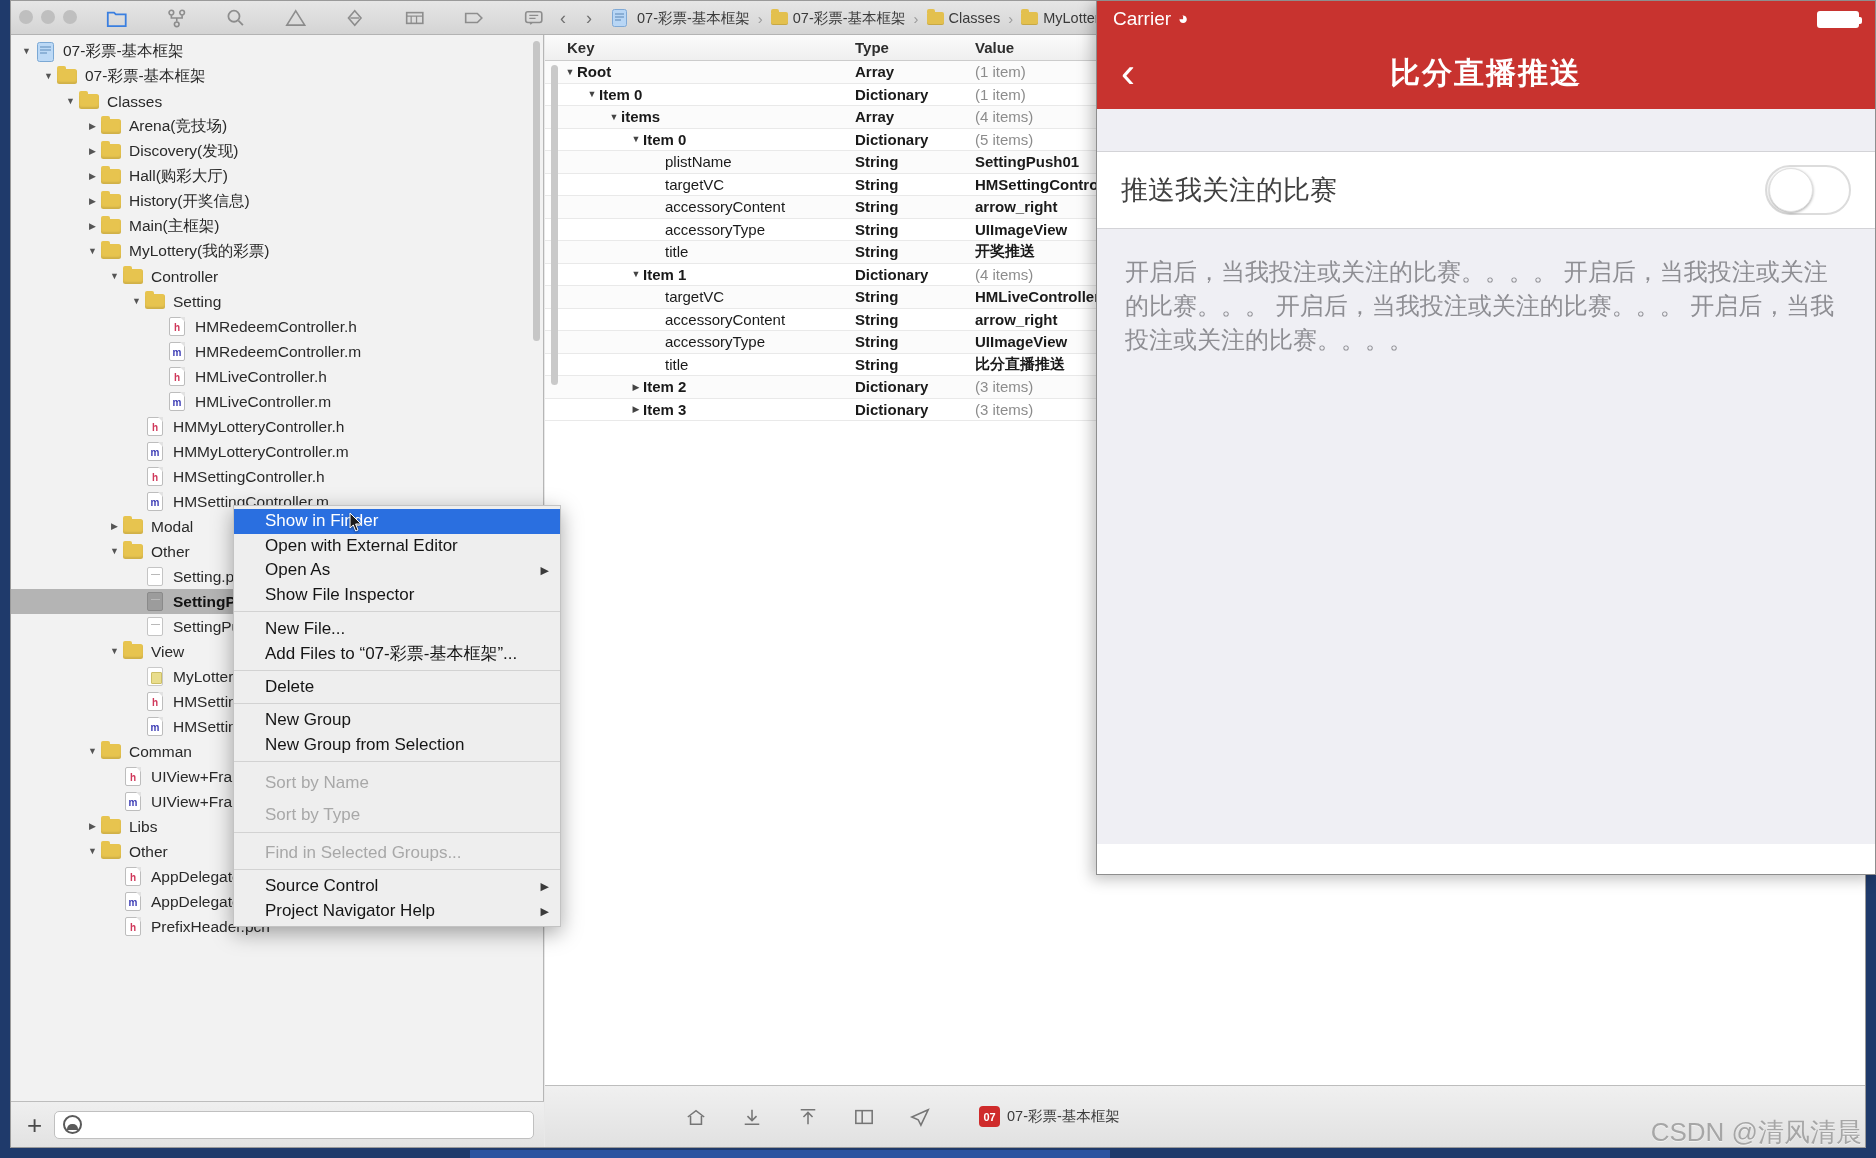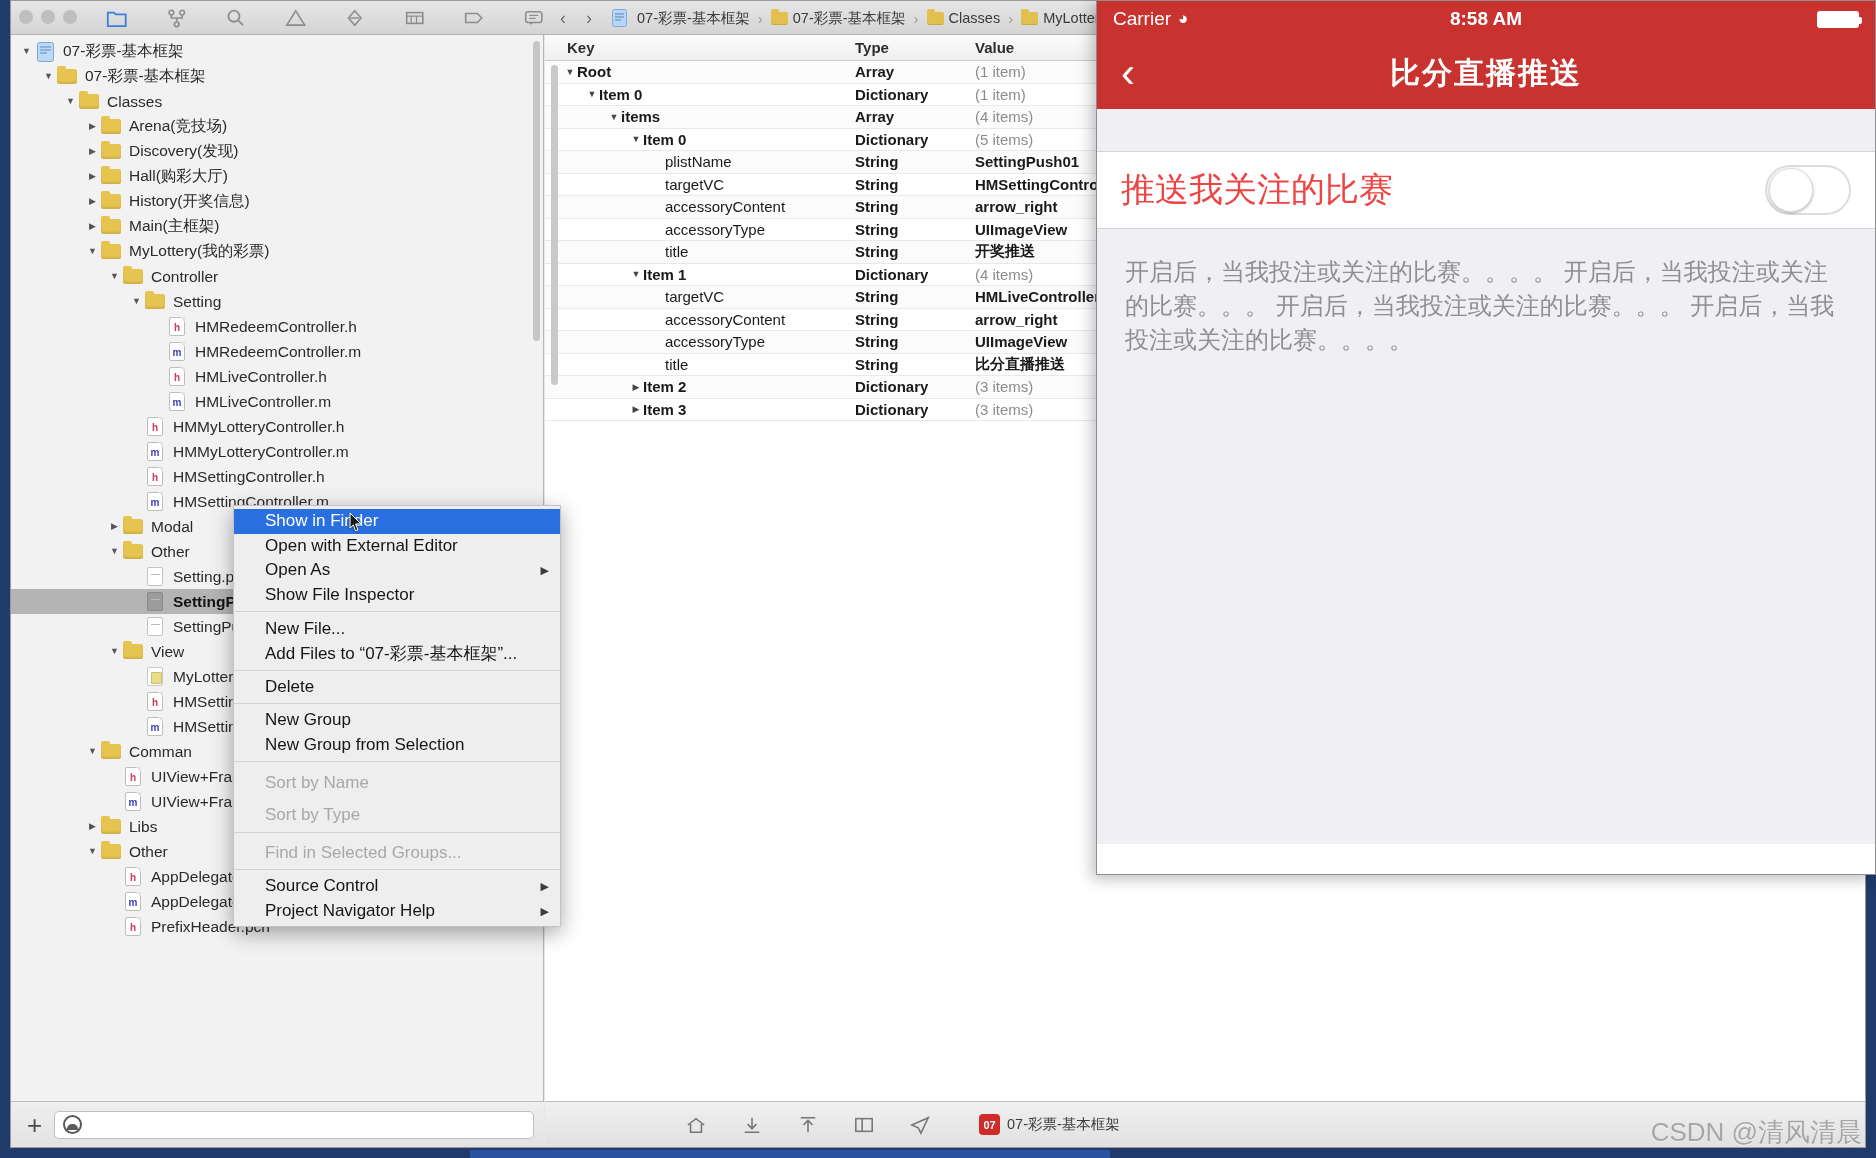--- a/index.html
+++ b/index.html
@@ -155,21 +155,21 @@
   .c-key .tri.empty { visibility: hidden; }
   .c-key .kname { font-weight: bold; }
   .c-key .kname.plain { font-weight: normal; }
   .ed-scroll {
     position: absolute; left: 6px; top: 30px; width: 7px; height: 320px;
     background: #c9c9c9; border-radius: 4px;
   }
 
   
   .statusbar {
-    position: absolute; left: 534px; bottom: 0; right: 0; height: 46px;
+    position: absolute; left: 534px; bottom: 0; right: 0; height: 62px;
     background: linear-gradient(#f0f0f0,#e1e1e1); border-top: 1px solid #bdbdbd;
     display: flex; align-items: center; gap: 34px; padding-left: 140px;
     font-size: 14.5px; color: #3b3b3b;
   }
   .sb-ico { width: 22px; height: 20px; opacity: .72; }
   .sb-ico svg { width: 100%; height: 100%; }
   .sb-crumb { display: flex; align-items: center; gap: 7px; margin-left: 14px; }
   .sb-appico {
     width: 21px; height: 21px; background: #cf2b2b; border-radius: 4px; color: #fff;
     font-size: 11px; font-weight: bold; display: flex; align-items: center; justify-content: center;
@@ -232,21 +232,21 @@
   .sim-navbar .nbtitle {
     width: 100%; text-align: center; font-size: 30px; font-weight: bold; letter-spacing: 2px;
   }
 
   .sim-body { background: #efeff4; height: 735px; position: relative; }
   .grp-gap { height: 42px; }
   .cell {
     background: #fff; height: 78px; display: flex; align-items: center;
     padding: 0 24px; border-top: 1px solid #d3d3d7; border-bottom: 1px solid #d3d3d7;
   }
-  .cell .ctitle { font-size: 34px; color: #ef4444; }
+  .cell .ctitle { font-size: 27px; color: #404040; }
   .cell .cvalue { margin-left: auto; font-size: 27px; color: #e03b2e; font-weight: 500; }
   .switch {
     margin-left: auto; width: 86px; height: 50px; border-radius: 25px;
     background: #fff; border: 2px solid #dcdcdc;
     display: flex; align-items: center; padding: 2px;
   }
   .switch .knob {
     width: 44px; height: 44px; border-radius: 50%; background: #fff;
     box-shadow: 0 1px 3px rgba(0,0,0,.35); border: 1px solid #e1e1e1;
   }
@@ -868,21 +868,20 @@
     </svg>
   </div>
 
   <div class="sim">
 
     <div class="sim-status">
       <span class="left">
         <span>Carrier</span>
         <span class="wifi">◕</span>
       </span>
-      <span class="time">8:58 AM</span>
       <span class="battery"></span>
     </div>
 
     <div class="sim-navbar">
       <span class="back">‹</span>
       <span class="nbtitle">比分直播推送</span>
     </div>
 
     <div class="sim-body">
       <div class="grp-gap"></div>

